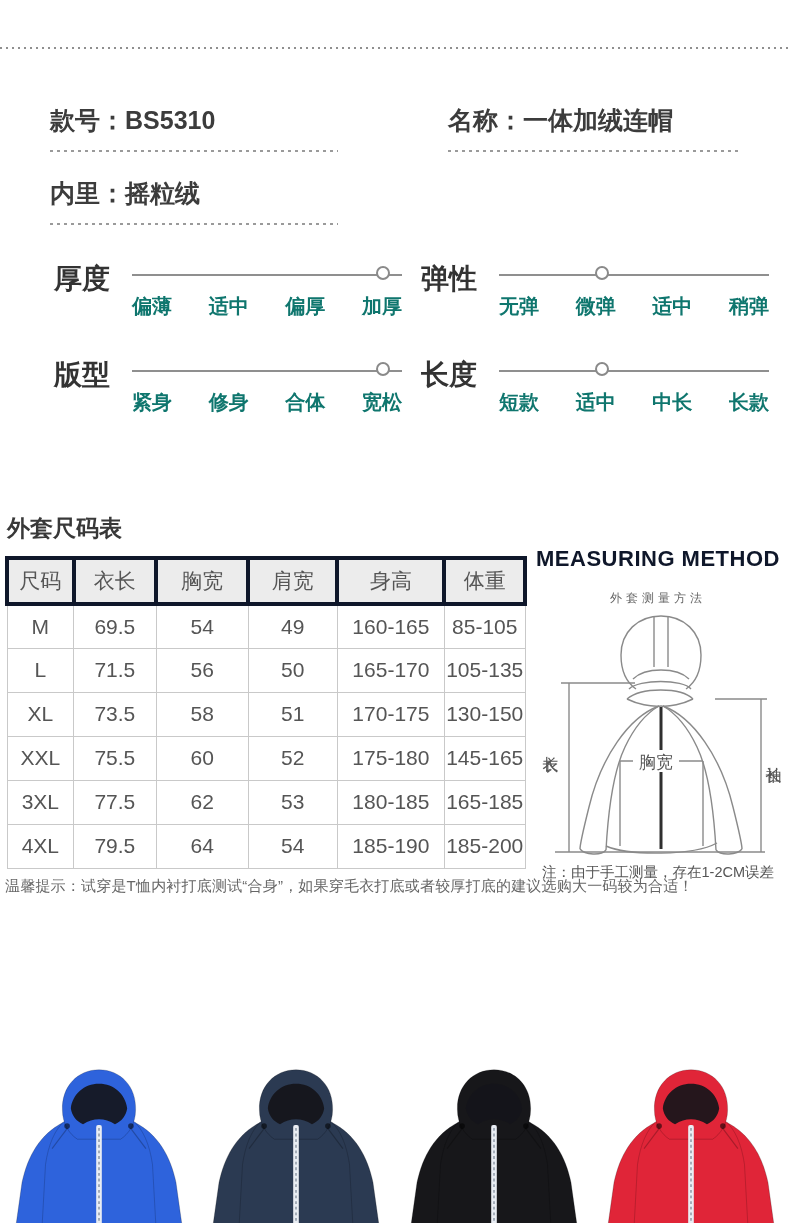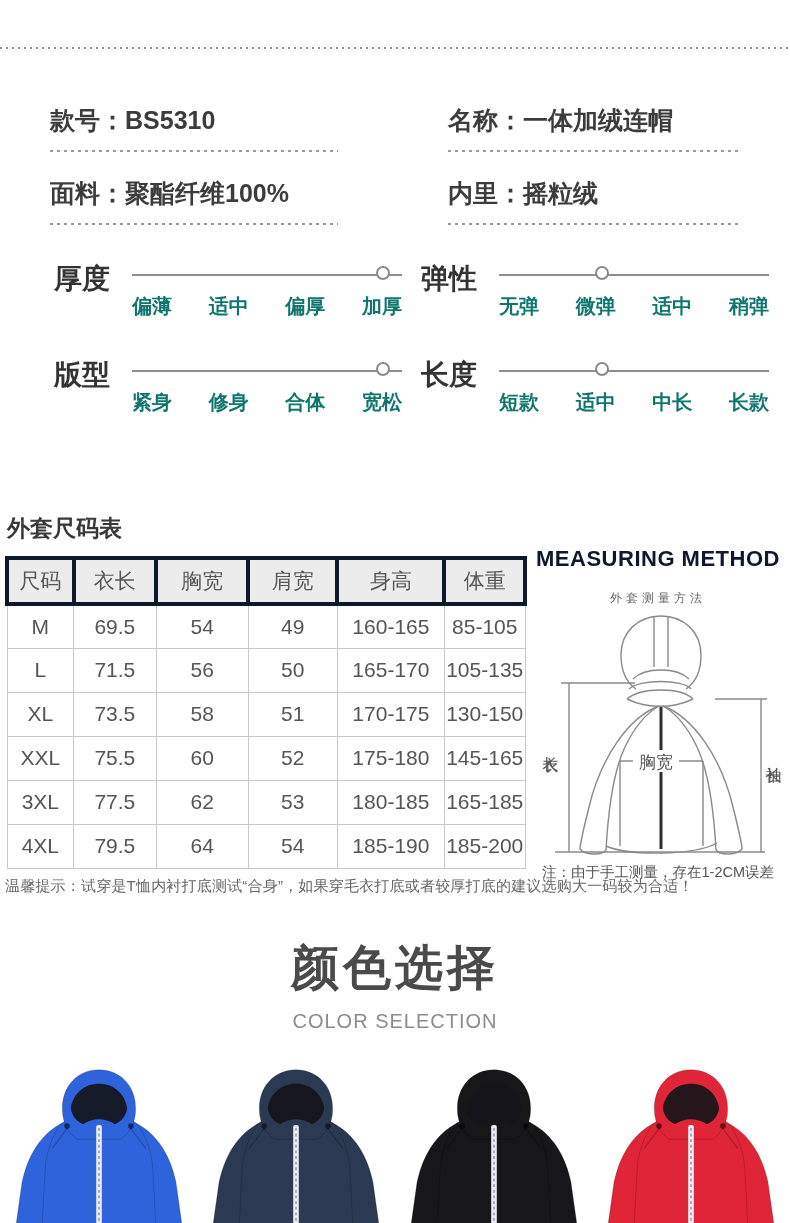--- a/index.html
+++ b/index.html
@@ -64,24 +64,20 @@
 
   <div class="divider"></div>
 
   <section class="info">
     <div class="info-cell">
       <span class="info-text">款号：BS5310</span>
       <div class="dash"></div>
     </div>
     <div class="info-cell">
       <span class="info-text">名称：一体加绒连帽</span>
-      <div class="dash"></div>
-    </div>
-    <div class="info-cell">
-      <span class="info-text">面料：聚酯纤维100%</span>
       <div class="dash"></div>
     </div>
     <div class="info-cell">
       <span class="info-text">内里：摇粒绒</span>
       <div class="dash"></div>
     </div>
   </section>
 
   <section class="attrs">
 
@@ -259,24 +255,20 @@
       <path d="M128,98 L128,240" stroke="#2f2f2f" stroke-width="3" fill="none"></path>
 
       <rect x="100" y="141" width="46" height="22" fill="#ffffff"></rect>
       <text x="123" y="159" text-anchor="middle" font-size="17" fill="#555">胸宽</text>
       <text x="18" y="134" font-size="16" fill="#555" style="writing-mode:vertical-rl">衣长</text>
       <text x="241" y="145" font-size="16" fill="#555" style="writing-mode:vertical-rl">袖长</text>
     </svg>
     <div class="m-note">注：由于手工测量，存在1-2CM误差</div>
   </aside>
 
-  <section class="colors-sec">
-    <h2 class="c-title">颜色选择</h2>
-    <div class="c-sub">COLOR SELECTION</div>
-  </section>
 
   <svg width="0" height="0" style="position:absolute">
     <defs>
       <symbol id="jk" viewBox="0 0 200 195">
 
         <path fill="currentColor" stroke="rgba(0,0,0,0.22)" stroke-width="1" d="M62,60 C37,73 24,96 18,124 L8,195 L54,195 L59,118 Z"></path>
         <path fill="currentColor" stroke="rgba(0,0,0,0.22)" stroke-width="1" d="M138,60 C163,73 176,96 182,124 L192,195 L146,195 L141,118 Z"></path>
 
         <path fill="currentColor" stroke="rgba(0,0,0,0.18)" stroke-width="1" d="M64,58 C53,67 46,84 43,105 L38,195 L162,195 L157,105 C154,84 147,67 136,58 L127,52 L73,52 Z"></path>
 

